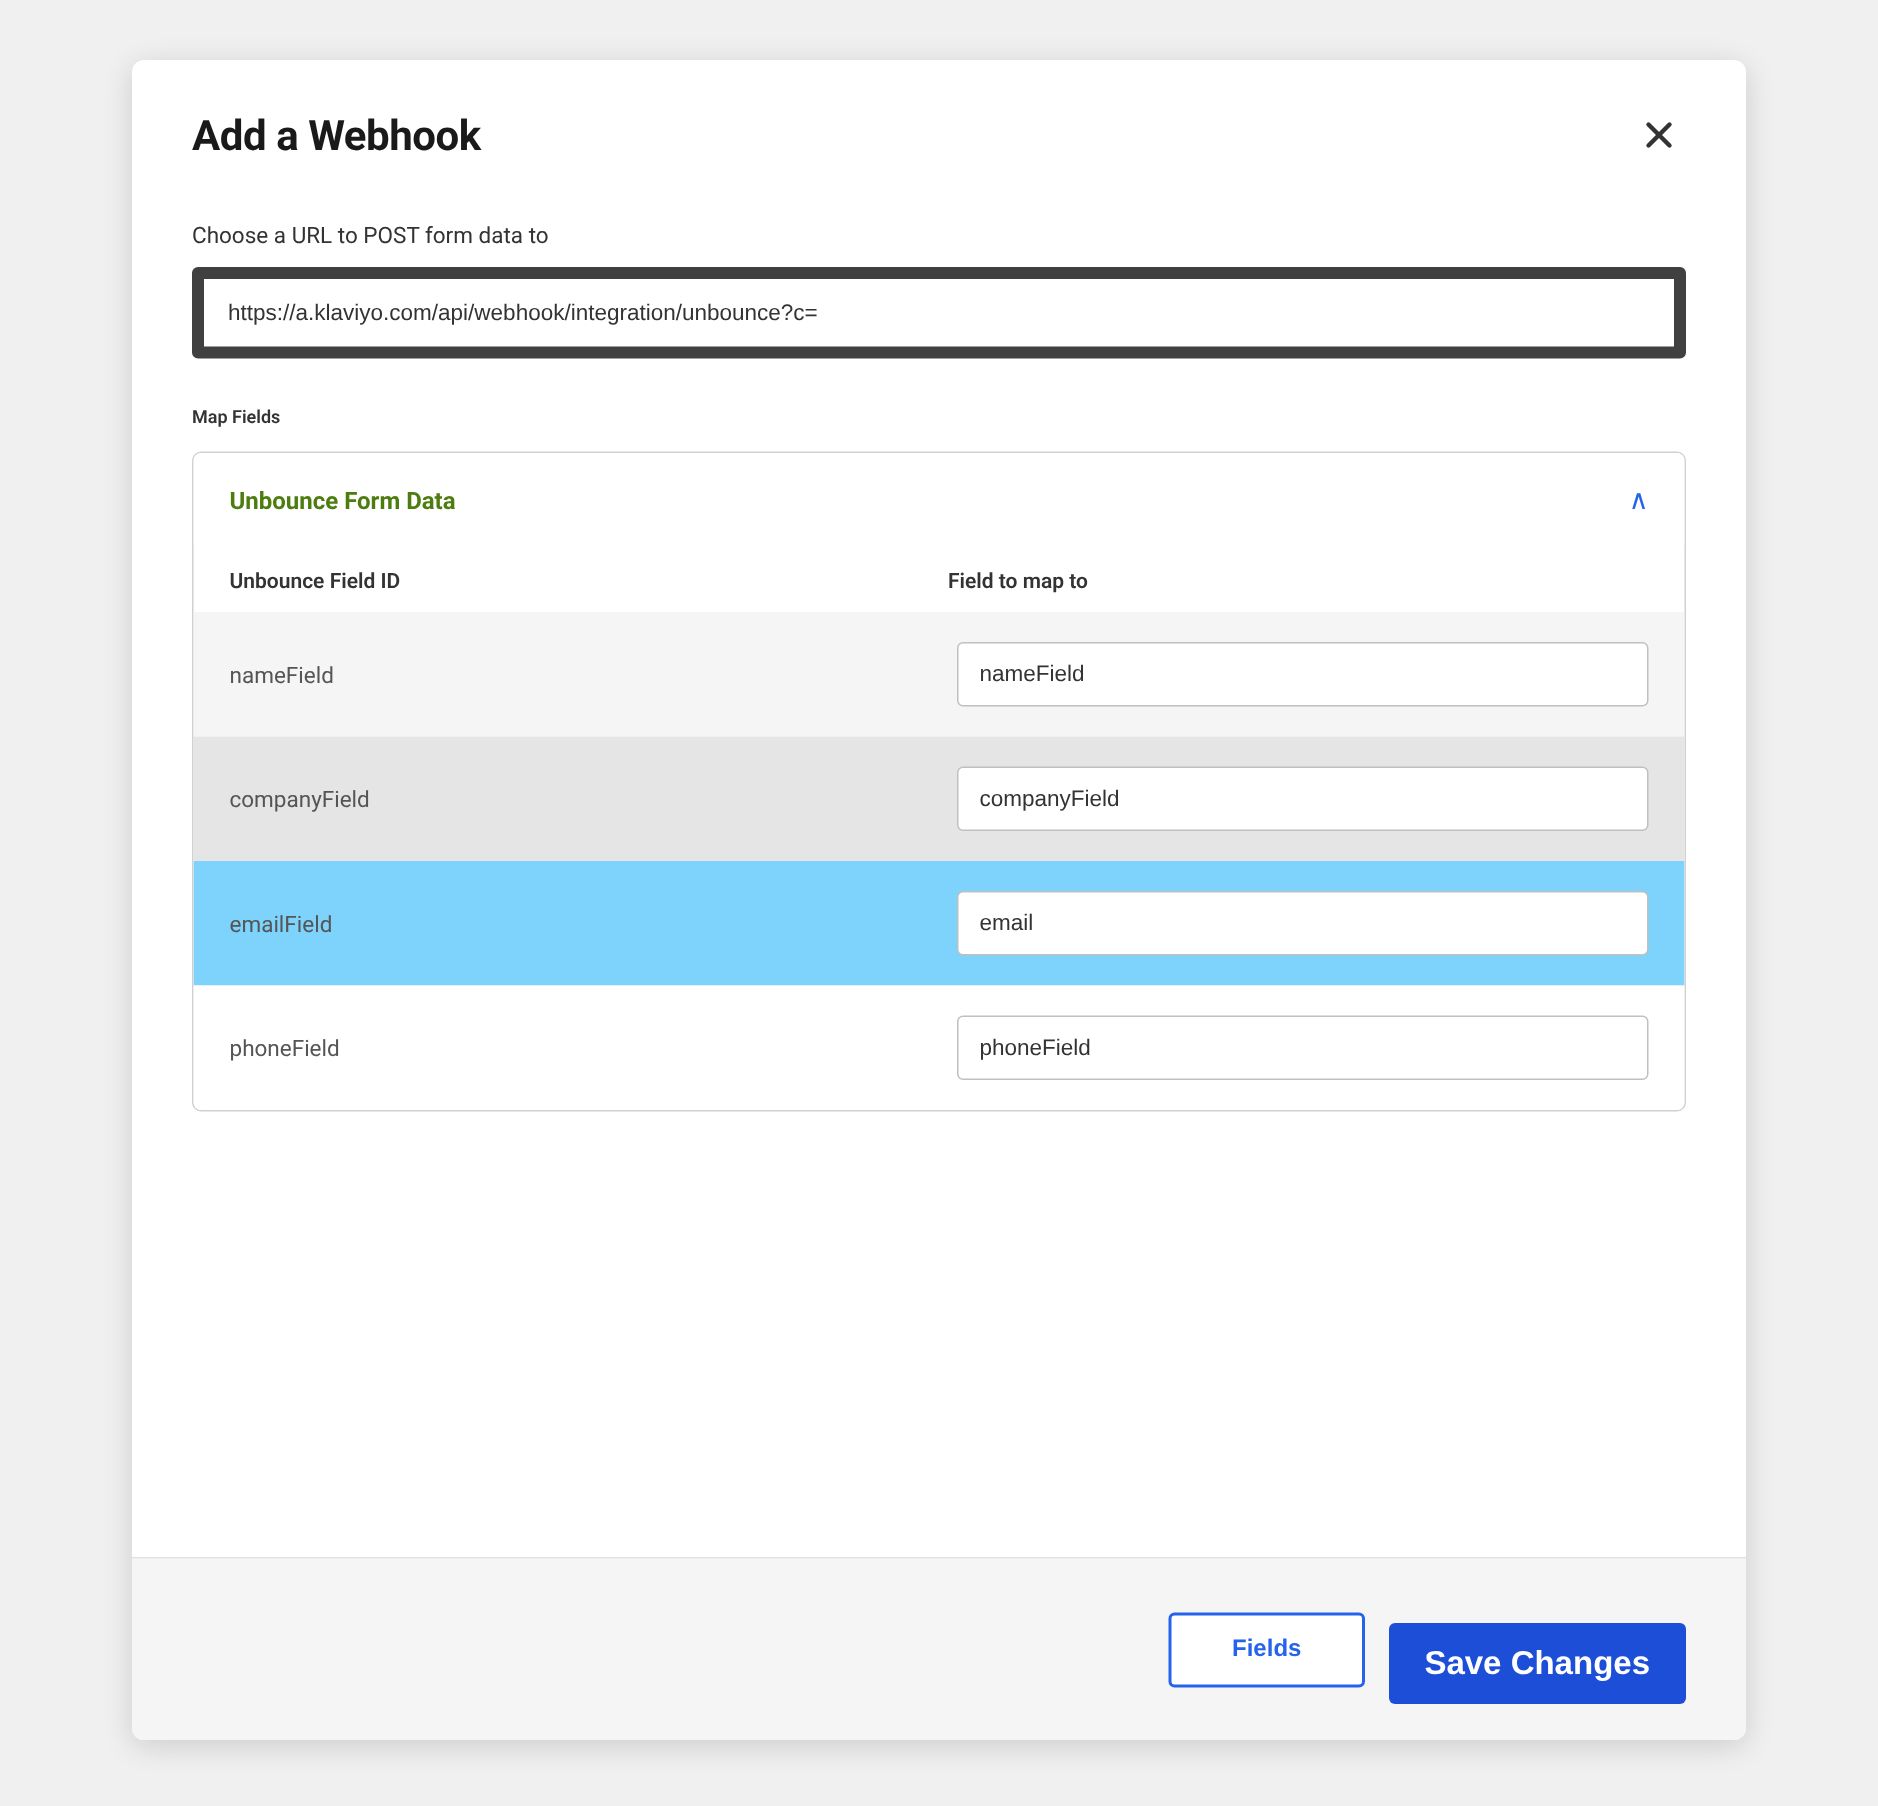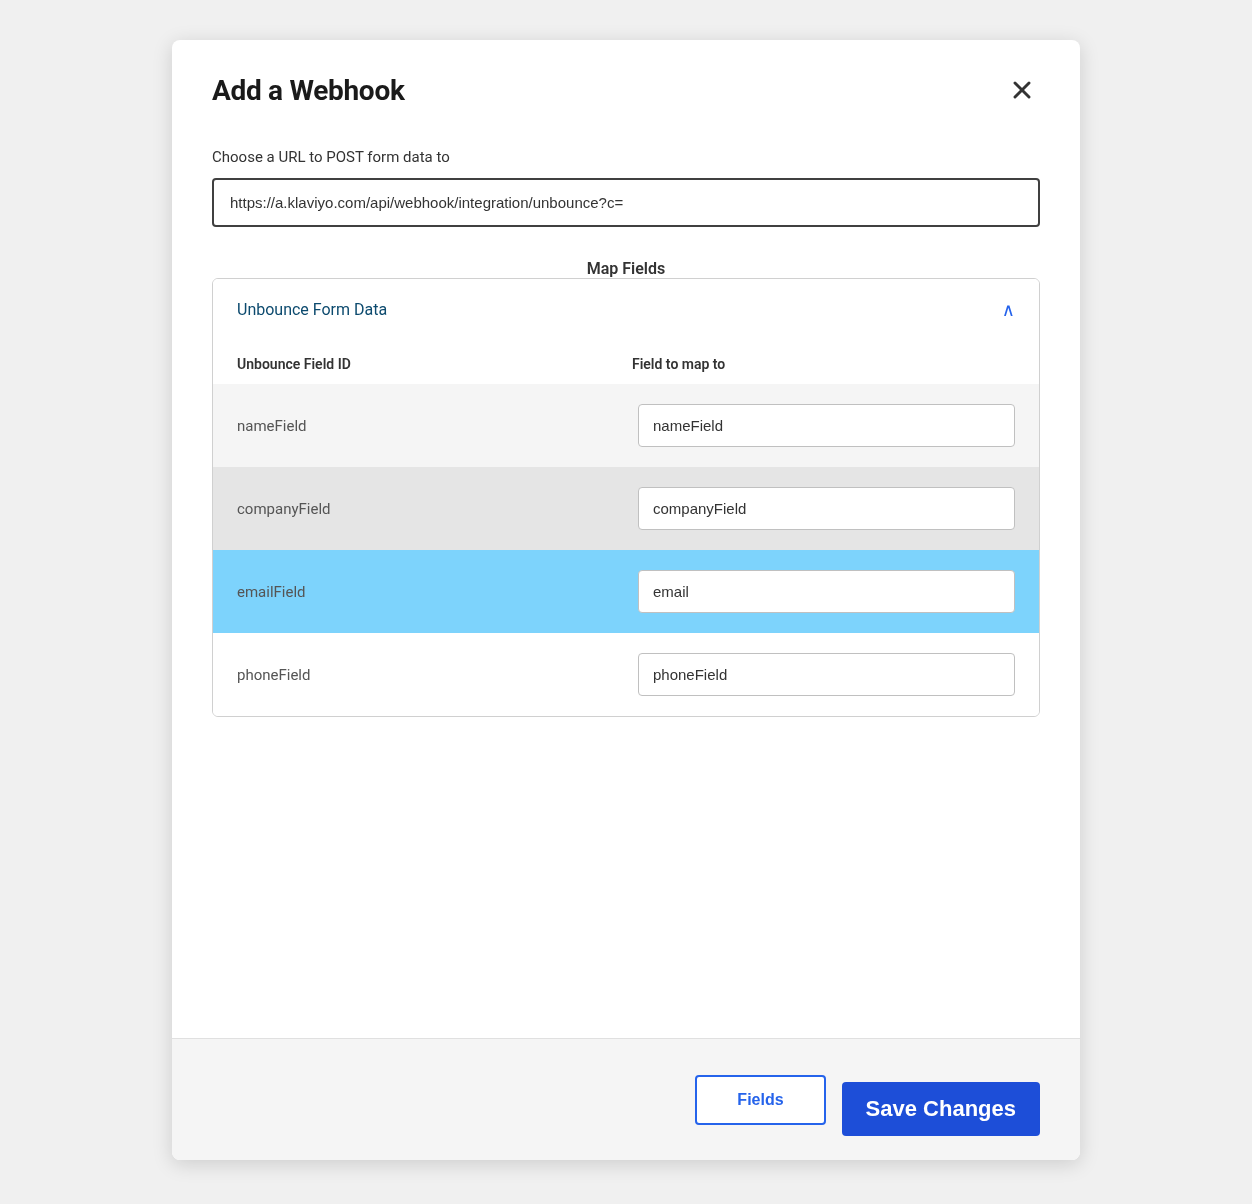--- a/index.html
+++ b/index.html
@@ -23,21 +23,21 @@
       background: #f0f0f0;
       display: flex;
       align-items: flex-start;
       justify-content: center;
       padding: 40px;
     }
 
     .modal {
       background: #ffffff;
       border-radius: 8px;
-      width: 908px;
+      width: 1076px;
       min-height: 1120px;
       position: relative;
       display: flex;
       flex-direction: column;
       box-shadow: 0 4px 20px rgba(0,0,0,0.15);
     }
 
     .modal-header {
       display: flex;
       align-items: center;
@@ -79,53 +79,53 @@
       font-weight: 400;
       color: #333;
       margin-bottom: 12px;
     }
 
     .url-input {
       width: 100%;
       padding: 14px 16px;
       font-size: 15px;
       color: #333;
-      border: 2px solid #404040;
+      border: 8px solid #404040;
       border-radius: 4px;
       outline: none;
       background: #fff;
     }
 
     .map-fields-label {
-      font-size: 16px;
+      font-size: 12px;
       font-weight: 600;
       color: #333;
       margin-top: 32px;
-      text-align: center;
+      margin-bottom: 16px;
     }
 
     .form-data-card {
       border: 1px solid #d0d0d0;
       border-radius: 6px;
       overflow: hidden;
     }
 
     .form-data-header {
       display: flex;
       align-items: center;
       justify-content: space-between;
       padding: 20px 24px;
       background: #fff;
       cursor: pointer;
     }
 
     .form-data-title {
       font-size: 16px;
-      font-weight: 400;
-      color: #0c4a6e;
+      font-weight: 700;
+      color: #4d7c0f;
     }
 
     .chevron-icon {
       color: #2563eb;
       font-size: 18px;
     }
 
     .fields-table {
       padding: 0 24px;
     }

